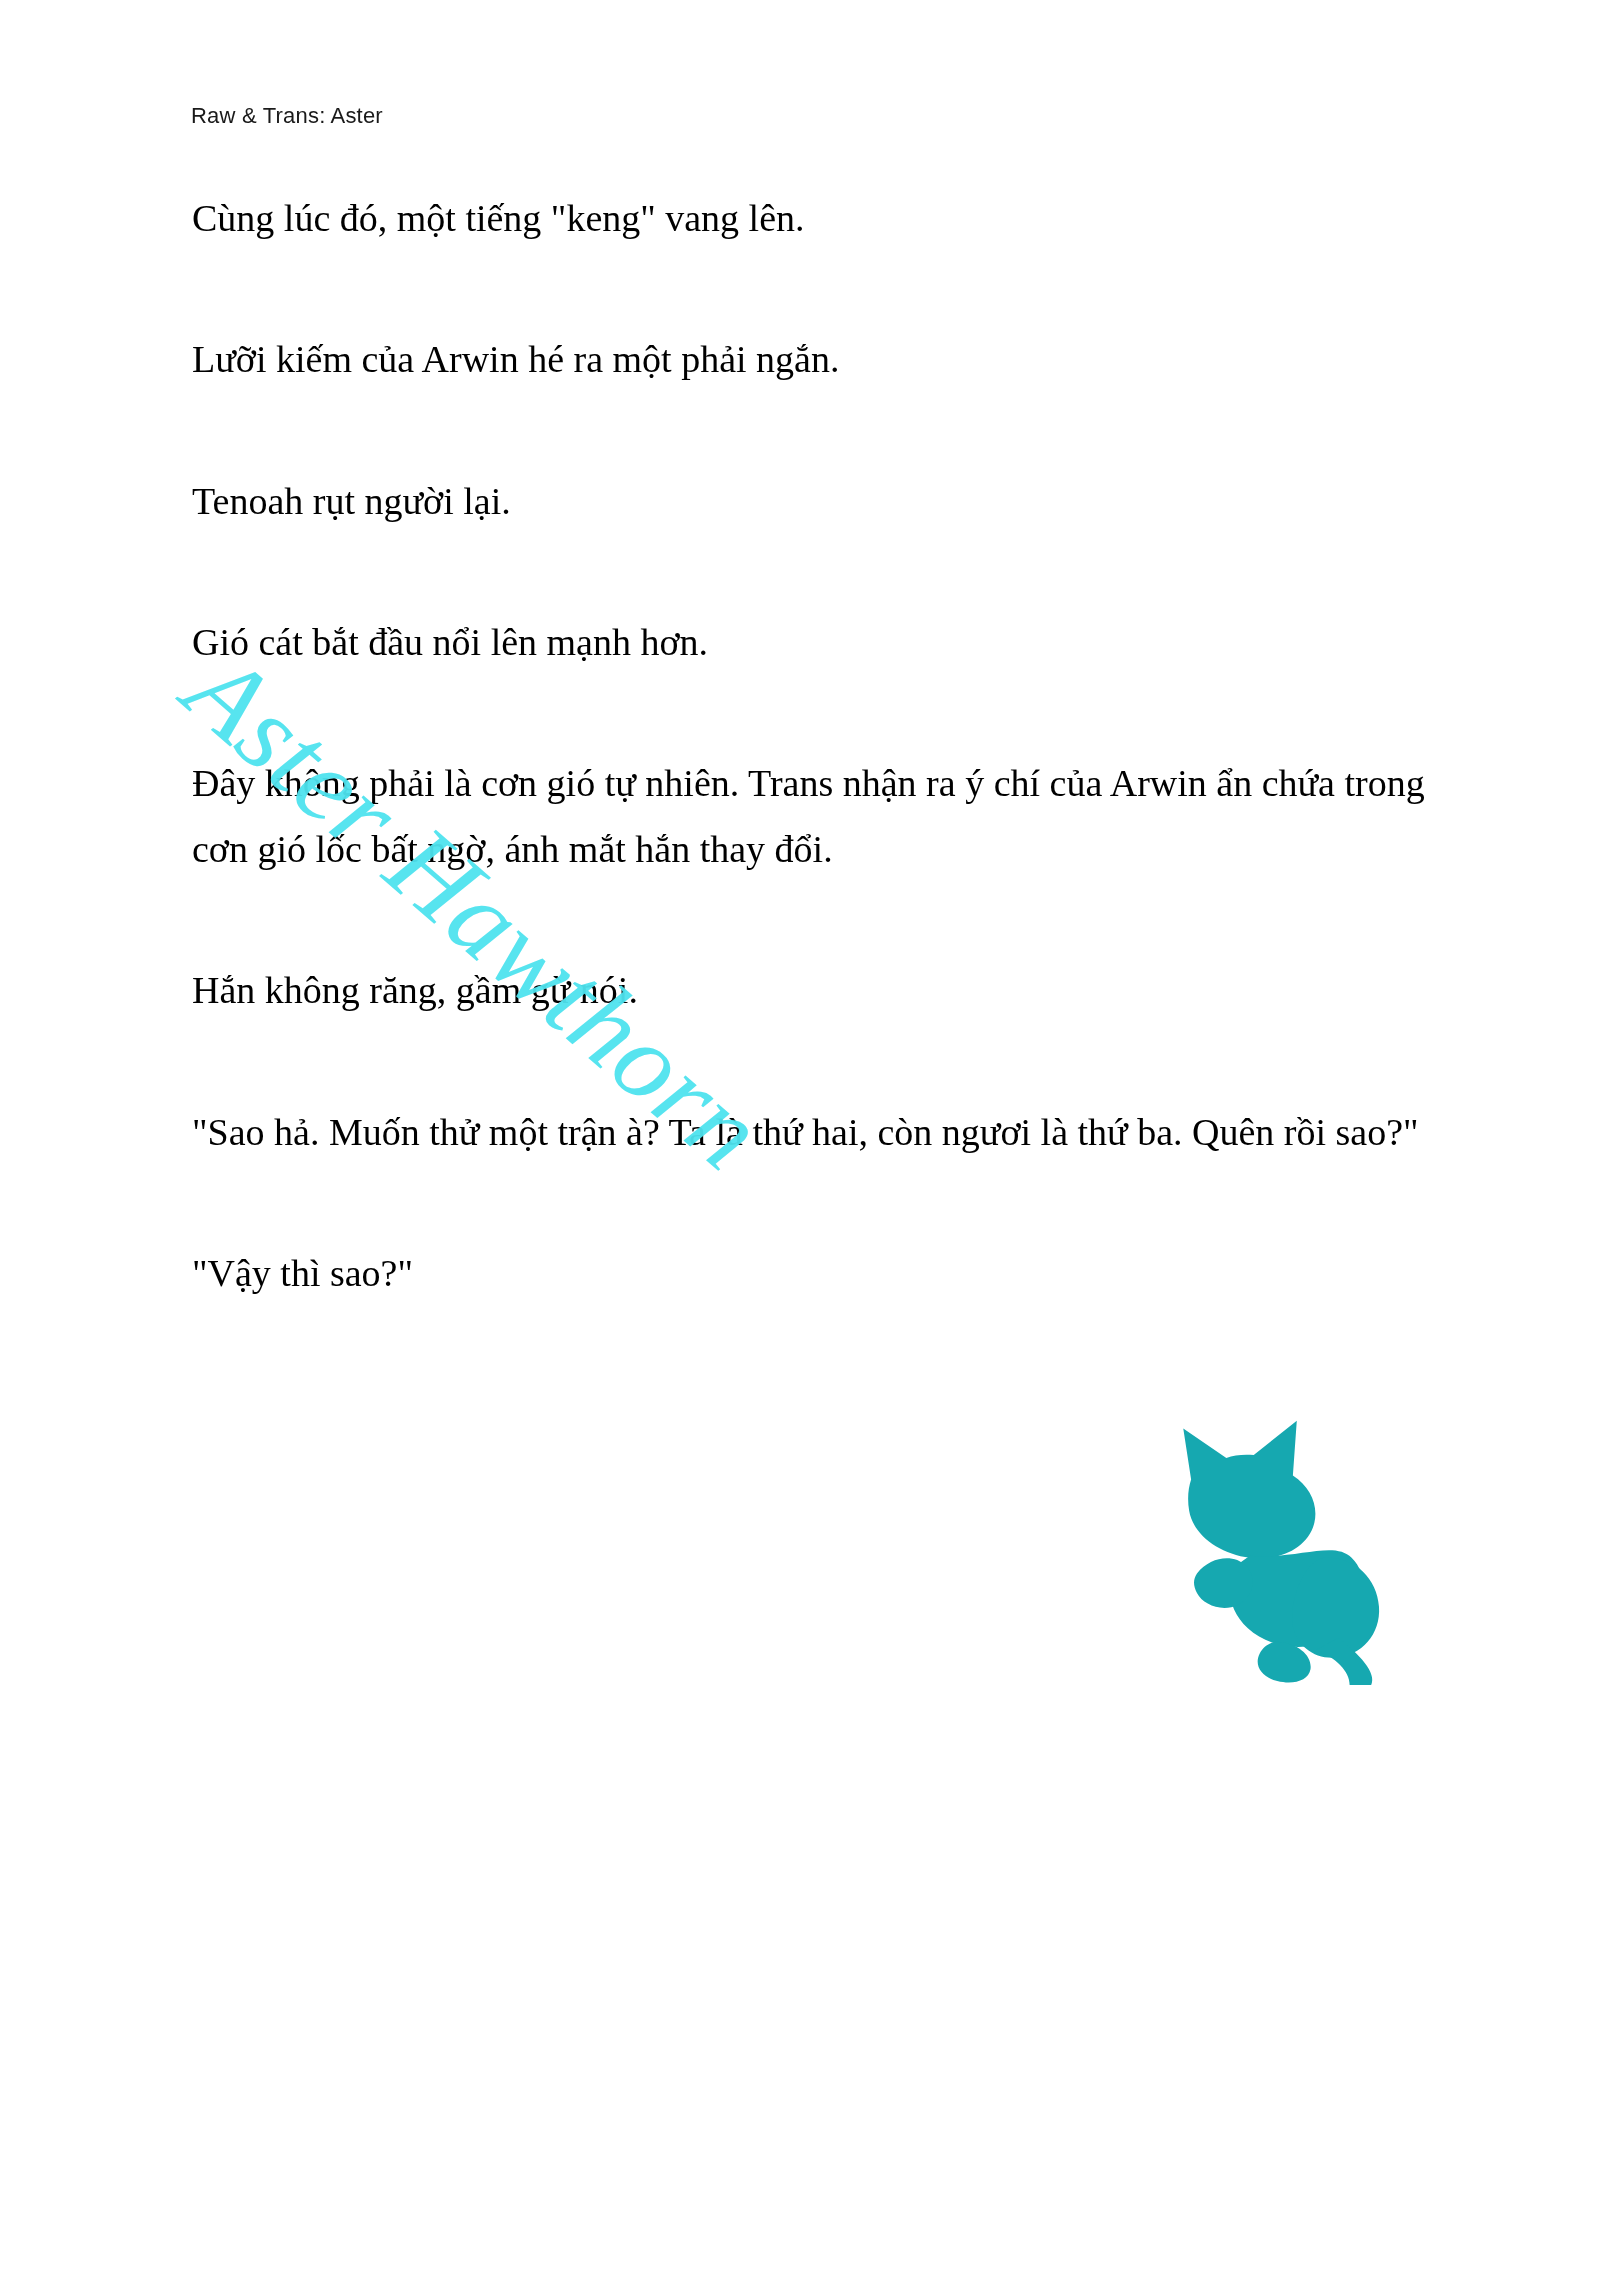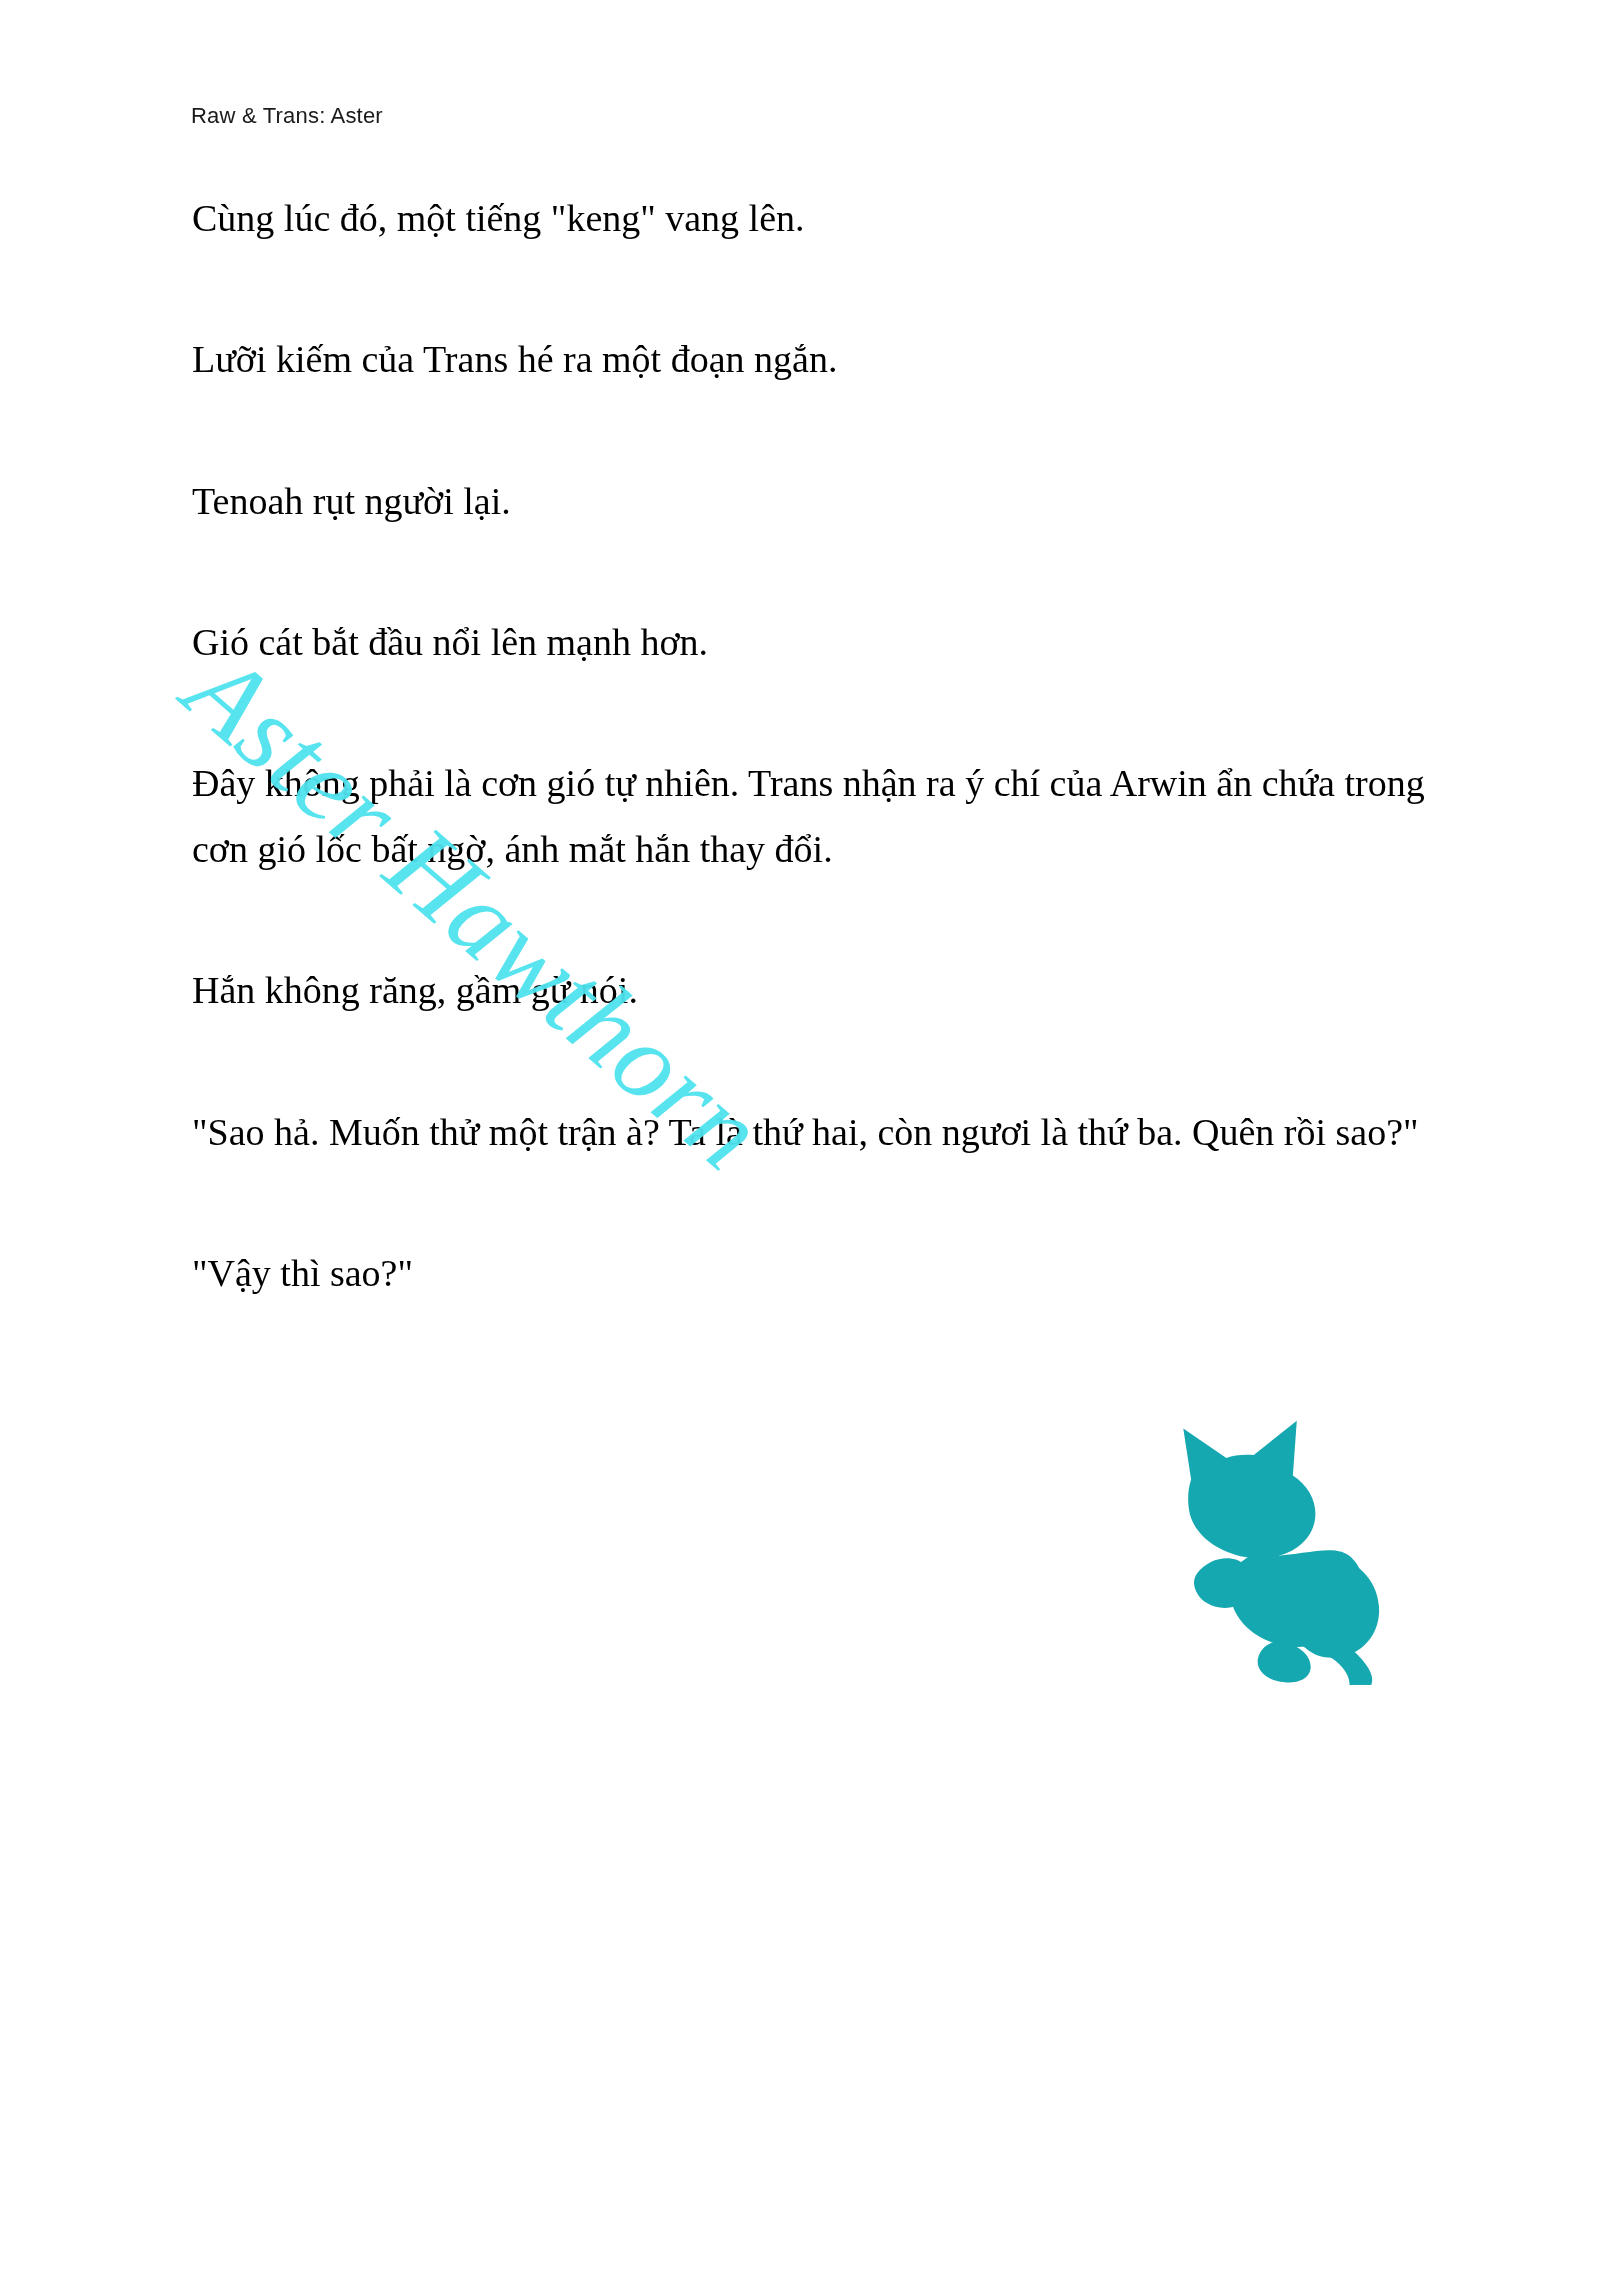--- a/index.html
+++ b/index.html
@@ -73,21 +73,21 @@
 </style>
 </head>
 <body>
 
 <div class="page">
 
   <div class="header-credit">Raw &amp; Trans: Aster</div>
 
   <div class="content">
     <p class="para">Cùng lúc đó, một tiếng "keng" vang lên.</p>
-    <p class="para">Lưỡi kiếm của Trans hé ra một đoạn ngắn.</p>
+    <p class="para">Lưỡi kiếm của Arwin hé ra một phải ngắn.</p>
     <p class="para">Tenoah rụt người lại.</p>
     <p class="para">Gió cát bắt đầu nổi lên mạnh hơn.</p>
     <p class="para">Đây không phải là cơn gió tự nhiên. Trans nhận ra ý chí của Arwin ẩn chứa trong cơn gió lốc bất ngờ, ánh mắt hắn thay đổi.</p>
     <p class="para">Hắn không răng, gầm gừ nói.</p>
     <p class="para">"Sao hả. Muốn thử một trận à? Ta là thứ hai, còn ngươi là thứ ba. Quên rồi sao?"</p>
     <p class="para">"Vậy thì sao?"</p>
   </div>
 
   <div class="watermark-text">Aster Hawthorn</div>
 

